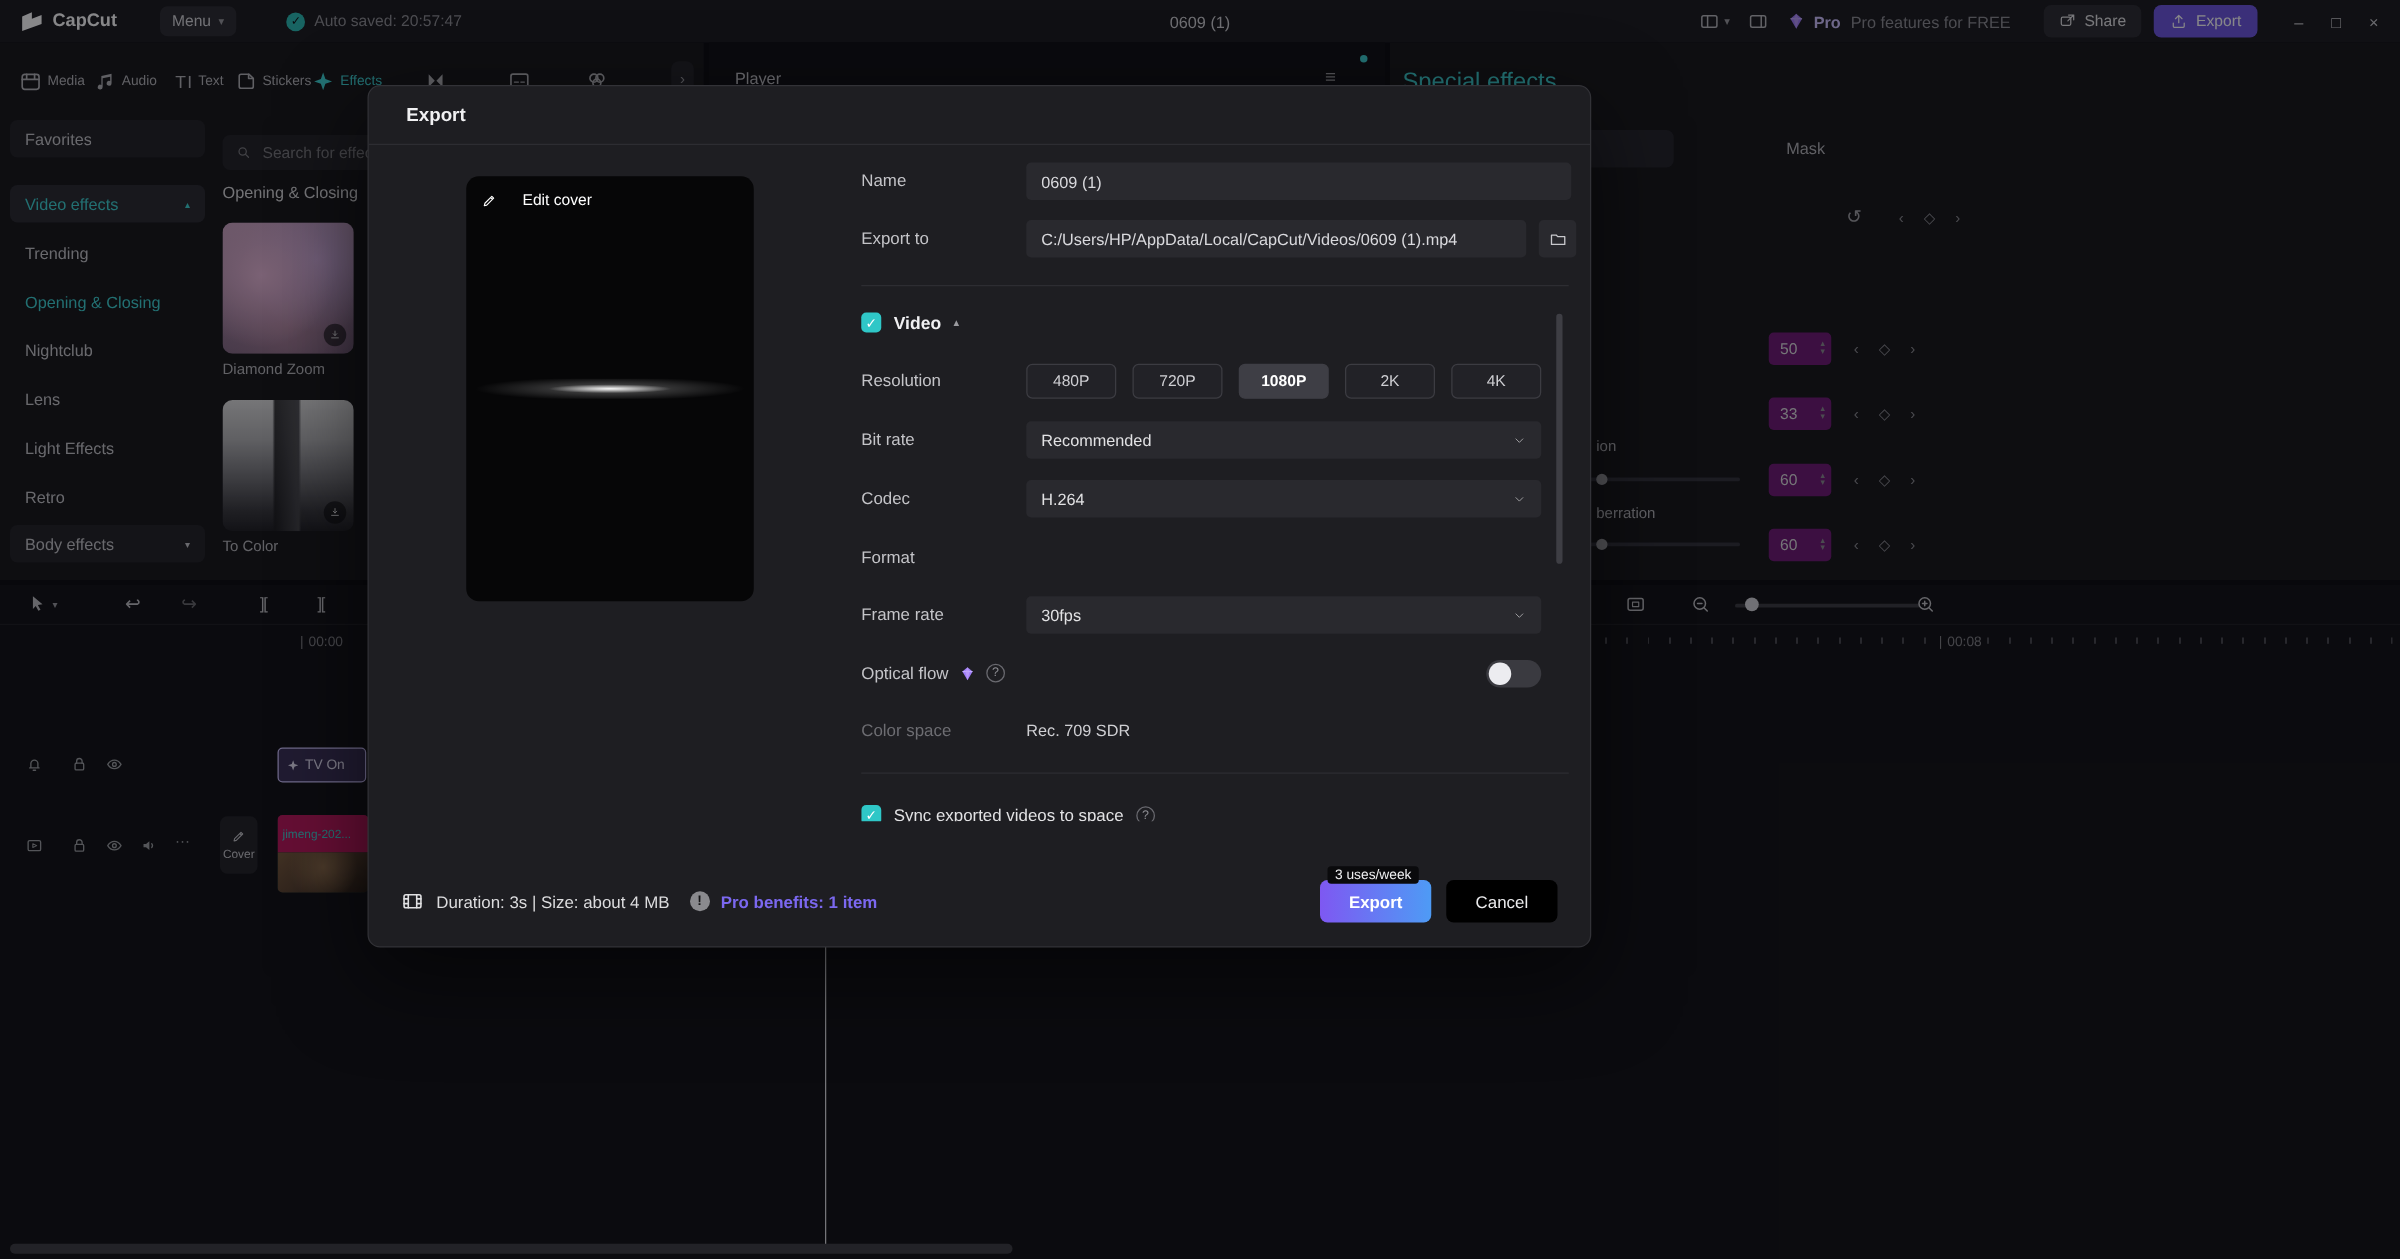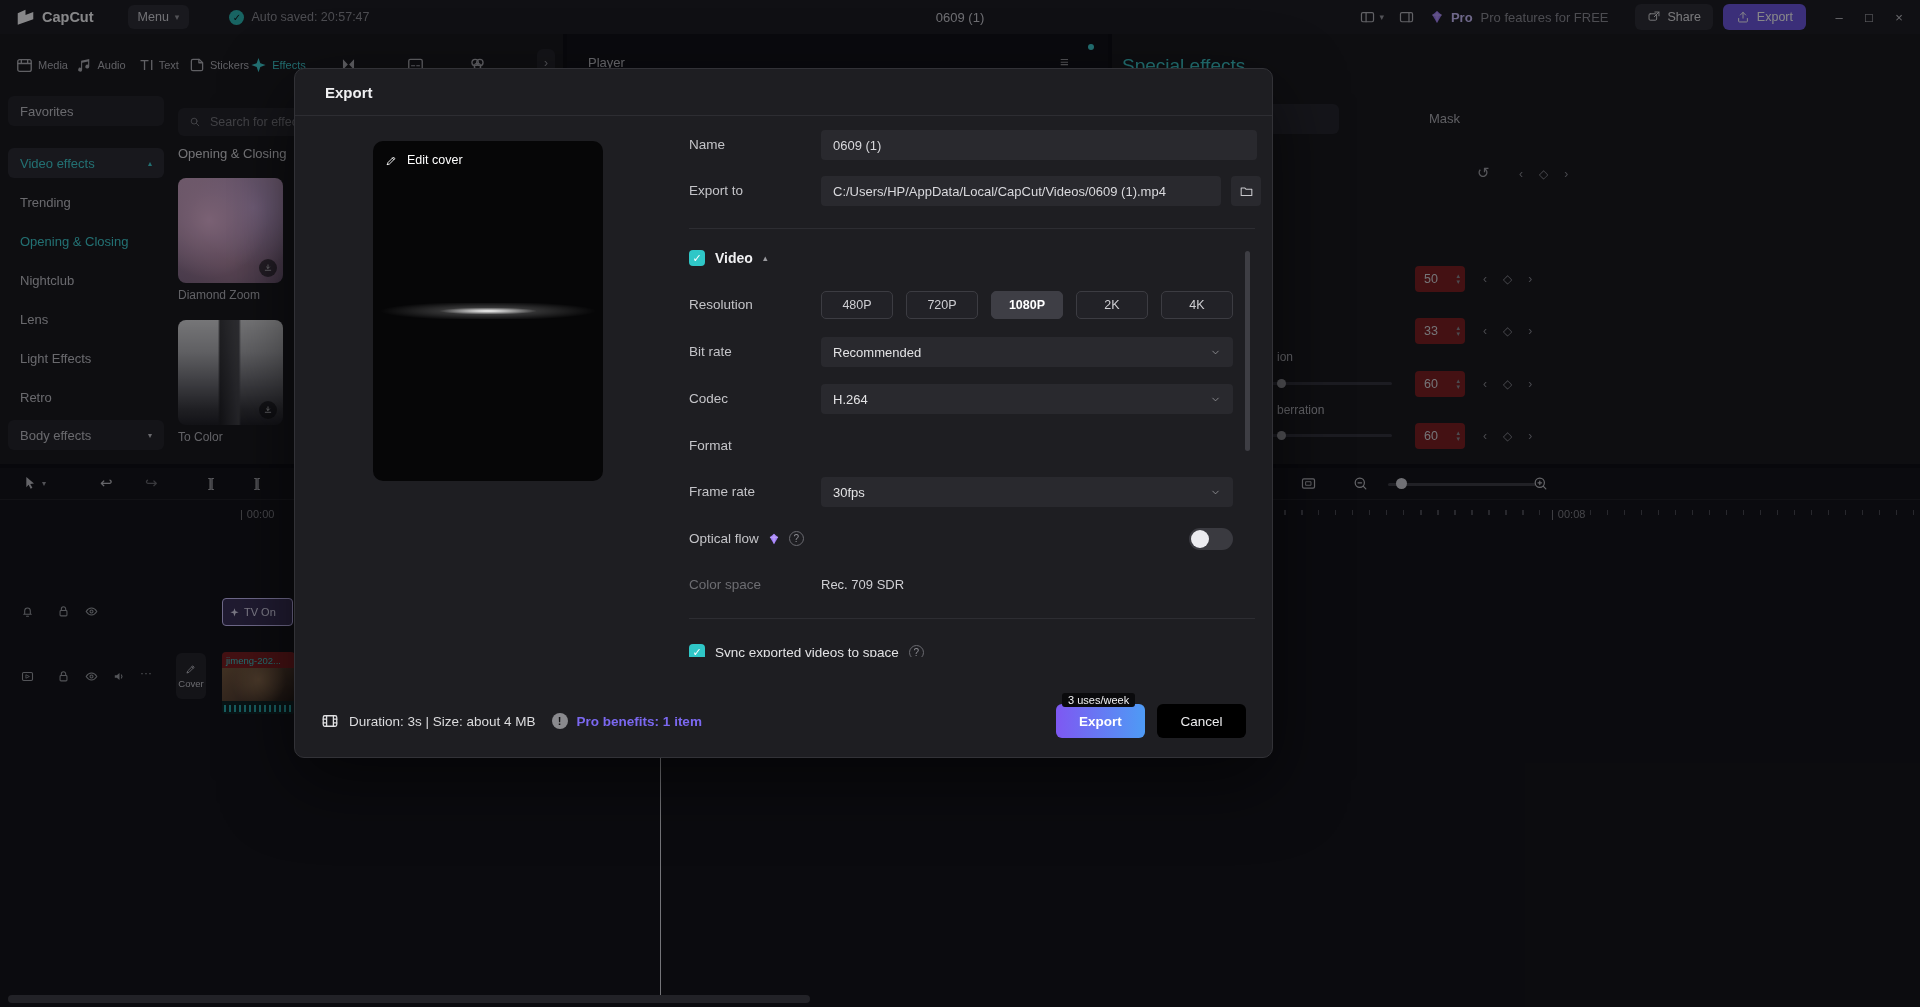--- a/index.html
+++ b/index.html
@@ -49,51 +49,51 @@
   .thumb{position:absolute;left:178px;width:105px;height:105px;border-radius:8px;overflow:hidden;}
   .thumb.t1{top:144px;background:radial-gradient(circle at 30% 40%,#e8b8d8,rgba(0,0,0,0) 60%),radial-gradient(circle at 72% 28%,#c8a8d8,rgba(0,0,0,0) 55%),radial-gradient(circle at 50% 78%,#a88098,rgba(0,0,0,0) 60%),linear-gradient(160deg,#caa4c0,#6a5570);}
   .thumb.t2{top:286px;background:linear-gradient(90deg,rgba(0,0,0,0) 38%,rgba(30,30,32,.85) 40%,rgba(70,70,74,.9) 58%,rgba(0,0,0,0) 60%),linear-gradient(180deg,#dedede 0%,#b4b4b6 30%,#7c7c80 55%,#38383c 85%,#202024 100%);}
   .dl-badge{position:absolute;right:6px;bottom:6px;width:18px;height:18px;border-radius:50%;background:rgba(10,10,12,.6);display:flex;align-items:center;justify-content:center;color:#e8e8ea;}
   .thumb-cap{position:absolute;left:178px;font-size:12px;color:#b8b8bc;}
 
   
   .player-panel{position:absolute;left:567px;top:34px;width:541px;height:430px;background:#111114;}
   .inspector{position:absolute;left:1112px;top:34px;width:808px;height:430px;background:#17171a;}
   .insp-pill{position:absolute;left:10px;top:70px;width:217px;height:30px;background:#26262b;border-radius:6px;}
-  .param-value{position:absolute;left:303px;width:50px;height:26px;background:#7f1d1d;border-radius:4px;display:flex;align-items:center;justify-content:space-between;padding:0 5px 0 9px;font-size:12.5px;color:#dcdcde;}
+  .param-value{position:absolute;left:303px;width:50px;height:26px;background:#701a75;border-radius:4px;display:flex;align-items:center;justify-content:space-between;padding:0 5px 0 9px;font-size:12.5px;color:#dcdcde;}
   .stepper{display:flex;flex-direction:column;line-height:6px;font-size:7px;color:#8d8d92;}
   .kf{position:absolute;display:flex;gap:16px;font-size:12px;color:#8a8a8f;align-items:center;height:26px;}
   .p-label{position:absolute;left:165px;font-size:12px;color:#b6b6ba;}
   .p-track{position:absolute;left:130px;width:150px;height:3px;background:#33333a;border-radius:2px;}
   .p-knob{position:absolute;left:165px;width:9px;height:9px;border-radius:50%;background:#9a9a9e;}
 
   
   .timeline{position:absolute;left:0;top:468px;width:1920px;height:539px;background:#131316;}
   .tl-toolbar{position:absolute;top:0;left:0;width:1920px;height:32px;border-bottom:1px solid #1f1f23;}
   .tl-ic{position:absolute;color:#c0c0c4;display:flex;align-items:center;}
   .ruler-label{position:absolute;font-size:11px;color:#808085;display:flex;gap:4px;}
   .ticks{position:absolute;height:5px;background:repeating-linear-gradient(90deg,#4a4a4f 0 1.5px,rgba(0,0,0,0) 1.5px 17px);}
   .trk-ic{position:absolute;color:#9da0a3;}
   .clip-fx{position:absolute;left:222px;top:130px;width:71px;height:28px;background:#3a3157;border:1px solid #cfc4ff;border-radius:4px;display:flex;align-items:center;gap:4px;padding:0 6px;font-size:11px;color:#e8e4f8;overflow:hidden;white-space:nowrap;}
   .cover-btn{position:absolute;left:176px;top:185px;width:30px;height:46px;background:#232328;border-radius:6px;display:flex;flex-direction:column;align-items:center;justify-content:center;gap:3px;color:#c8c8cc;font-size:9.5px;}
   .clip-vid{position:absolute;left:222px;top:184px;width:73px;height:62px;border-radius:4px;overflow:hidden;background:#0e2424;}
-  .clip-vid .vlbl{height:16px;background:#7f1d1d;color:#3fd3d3;font-size:9.5px;display:flex;align-items:center;padding:0 4px;white-space:nowrap;overflow:hidden;}
+  .clip-vid .vlbl{height:30px;background:#be185d;color:#3fd3d3;font-size:9.5px;display:flex;align-items:center;padding:0 4px;white-space:nowrap;overflow:hidden;}
   .clip-vid .vimg{height:33px;background:radial-gradient(circle at 50% 35%,#8a6a48,rgba(0,0,0,0) 65%),linear-gradient(140deg,#7a5c3e 0%,#5a4230 45%,#241a12 100%);}
   .clip-vid .vwave{height:14px;display:flex;align-items:center;padding:0 2px;}
   .clip-vid .vwave div{height:7px;width:100%;background:repeating-linear-gradient(90deg,#2fc7c7 0 2px,rgba(0,0,0,0) 2px 5px);opacity:.85;}
   .playhead{position:absolute;left:660px;top:36px;width:1px;height:494px;background:#dcdce0;}
   .h-scroll{position:absolute;left:8px;top:527px;width:802px;height:8px;background:#3e3e43;border-radius:4px;}
 
   
   .overlay{position:absolute;inset:0;background:rgba(5,5,8,.48);z-index:40;}
   .dialog{position:absolute;left:294px;top:68px;width:979px;height:690px;background:#1e1e22;border:1px solid #323237;border-radius:10px;z-index:50;box-shadow:0 24px 70px rgba(0,0,0,.55);}
   .dlg-head{position:absolute;left:0;top:0;width:100%;height:47px;border-bottom:1px solid #2d2d32;display:flex;align-items:center;padding:0 30px;font-size:15px;font-weight:bold;color:#f0f0f2;}
   .preview{position:absolute;left:78px;top:72px;width:230px;height:340px;background:#060607;border-radius:10px;}
   .glow{position:absolute;left:8px;right:8px;top:162px;height:16px;background:radial-gradient(ellipse 70px 5px at 50% 50%,rgba(255,255,255,.95),rgba(255,255,255,0) 70%),radial-gradient(ellipse 150px 13px at 50% 50%,rgba(255,255,255,.32),rgba(255,255,255,0) 72%);}
-  .edit-cover{position:absolute;left:12px;top:12px;display:flex;align-items:center;gap:9px;color:#fff;font-size:12.5px;}
+  .edit-cover{position:absolute;left:12px;top:12px;display:flex;align-items:center;gap:20px;color:#fff;font-size:12.5px;}
   .flabel{position:absolute;left:394px;font-size:13.5px;color:#c4c4c8;}
   .finput{position:absolute;height:30px;background:#29292e;border:none;border-radius:4px;color:#d9d9dd;font-size:13px;padding:0 12px;outline:none;font-family:inherit;}
   .fold-btn{position:absolute;left:936px;width:30px;height:30px;background:#29292e;border-radius:4px;display:flex;align-items:center;justify-content:center;color:#c8c8cc;}
   .dlg-div{position:absolute;left:394px;width:566px;height:1px;background:#2d2d32;}
   .cbx{width:16px;height:16px;border-radius:4px;background:#2fc7c7;color:#fff;display:flex;align-items:center;justify-content:center;font-size:11px;font-weight:bold;flex:0 0 16px;}
   .res-row{position:absolute;left:526px;top:222px;display:flex;gap:13px;}
   .res-btn{width:72px;height:28px;border:1px solid #3c3c42;border-radius:5px;display:flex;align-items:center;justify-content:center;font-size:12.5px;color:#cfcfd3;background:#222227;}
   .res-btn.sel{background:#3e3e45;border-color:#3e3e45;color:#fff;font-weight:bold;}
   .dd{position:absolute;left:526px;width:412px;height:30px;background:#29292e;border-radius:4px;display:flex;align-items:center;justify-content:space-between;padding:0 12px;font-size:13px;color:#e2e2e4;}
   .dd .chev{color:#a0a0a4;}

